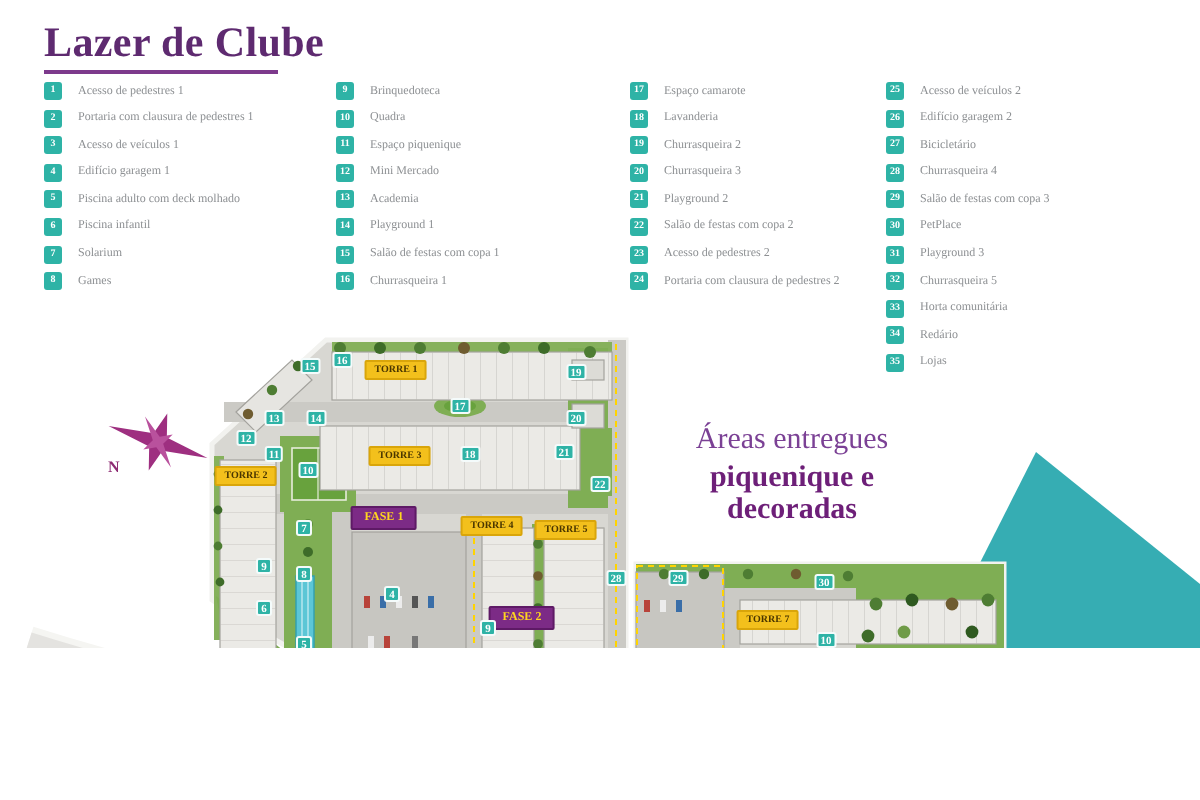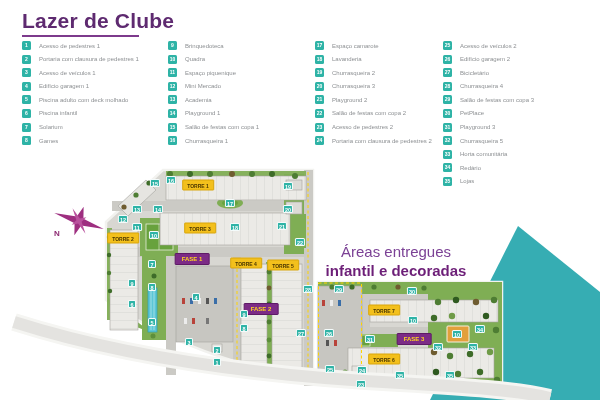--- a/index.html
+++ b/index.html
@@ -1,28 +1,28 @@
 <!DOCTYPE html>
 <html><head>
 <meta charset="utf-8">
 <style>
   html,body{margin:0;padding:0;background:#fff;}
-  .page{position:relative;width:600px;height:400px;background:#ffffff;overflow:hidden;
-        font-family:Liberation Sans, sans-serif;}
+  .page{position:relative;width:600px;height:324px;background:#ffffff;overflow:hidden;
+        font-family:Liberation Serif, serif;}
   
   .title{position:absolute;left:22px;top:9px;font-size:21px;font-weight:bold;color:#5e2a70;letter-spacing:.2px;}
   .title-rule{position:absolute;left:22px;top:35px;width:117px;height:2px;background:#7d3a8c;}
   
   .legend-col{position:absolute;top:41px;}
   .lg-item{display:flex;align-items:center;height:9px;margin-bottom:4.6px;}
   .lg-num{flex:0 0 auto;min-width:9px;height:9px;line-height:9px;padding:0 1px;box-sizing:border-box;
           background:#2eb3a6;color:#fff;font-size:5px;font-weight:bold;text-align:center;border-radius:1.5px;margin-right:8px;}
   .lg-label{font-size:6px;color:#8d9093;white-space:nowrap;}
   
-  .tagline{position:absolute;left:322px;top:244px;width:148px;text-align:center;line-height:1.1;}
+  .tagline{position:absolute;left:322px;top:212px;width:148px;text-align:center;line-height:1.1;}
   .tagline .l1{font-size:15px;color:#7b4195;}
   .tagline .l2{font-size:15px;font-weight:bold;color:#6d1f78;margin-top:2px;}
   
   .caption{position:absolute;left:25px;top:369px;font-size:7.5px;color:#b5b9ba;}
   
   .map-svg,.overlay{position:absolute;left:0;top:0;width:600px;height:400px;}
   .overlay{pointer-events:none;}
   .mk{position:absolute;transform:translate(-50%,-50%);background:#2eb3a6;color:#fff;
       font-size:5.5px;font-weight:bold;min-width:8px;height:8px;line-height:8px;text-align:center;
       padding:0 1px;box-sizing:border-box;border:0.5px solid rgba(255,255,255,.95);border-radius:1.5px;}
@@ -339,21 +339,21 @@
         <span class="lg-label">Redário</span>
       </div>
       <div class="lg-item">
         <span class="lg-num">35</span>
         <span class="lg-label">Lojas</span>
       </div>
     </div>
 
   <div class="tagline">
     <div class="l1">Áreas entregues</div>
-    <div class="l2">infantil e decoradas</div>
+    <div class="l2">piquenique e decoradas</div>
   </div>
 
   <svg class="compass" width="72" height="72" viewBox="-36 -36 72 72">
     <g transform="translate(3,-1) rotate(18)">
       <path d="M-26,0 L-3.5,-3.5 L0,-15 L3.5,-3.5 L26,0 L3.5,3.5 L0,15 L-3.5,3.5 Z" fill="#9e2f80"></path>
       <path transform="rotate(45) scale(0.55)" d="M-26,0 L-3.5,-3.5 L0,-15 L3.5,-3.5 L26,0 L3.5,3.5 L0,15 L-3.5,3.5 Z" fill="#b9519d"></path>
     </g>
     <text x="-22" y="14" font-size="8" font-weight="bold" fill="#8d2a72">N</text>
   </svg>
 

